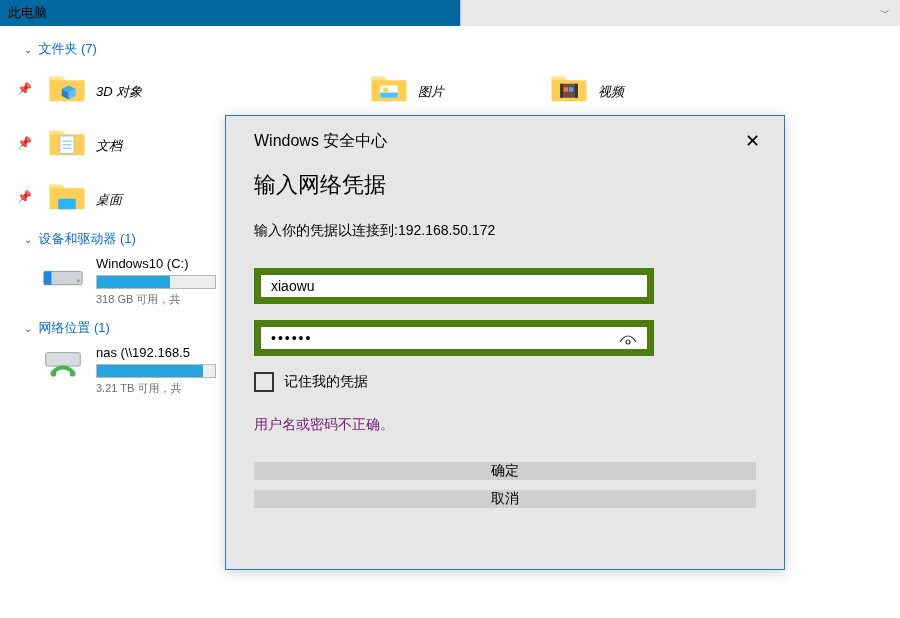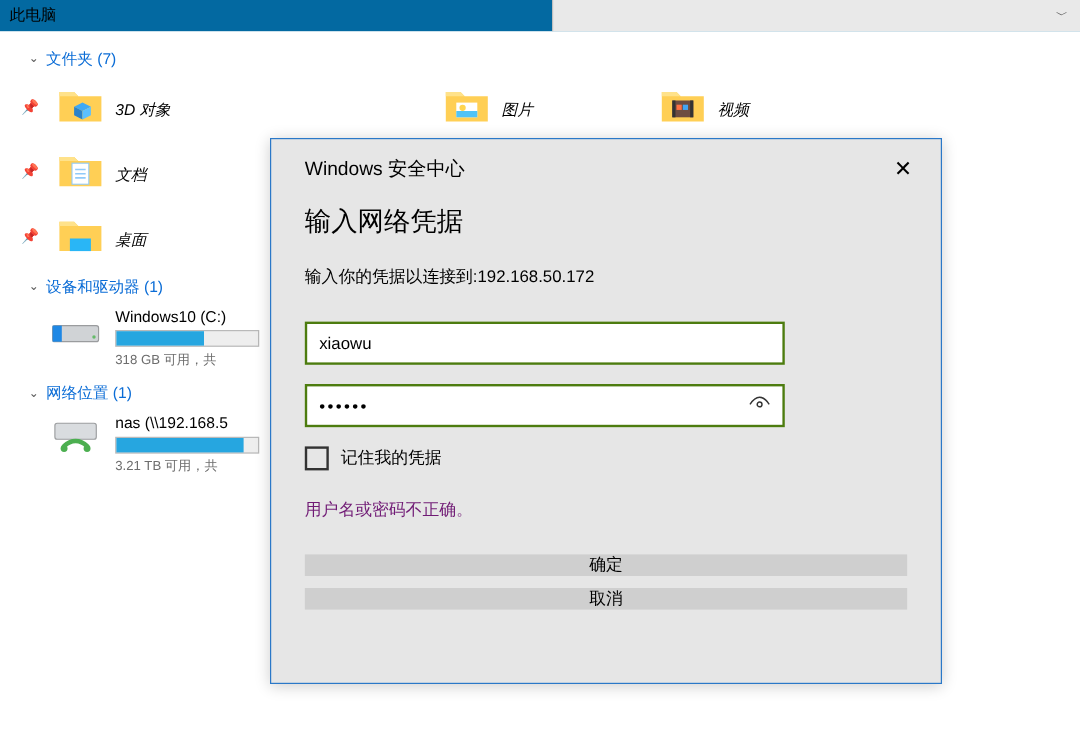--- a/index.html
+++ b/index.html
@@ -35,21 +35,21 @@
   .dialog {
     position: absolute; left: 225px; top: 115px; width: 560px; height: 455px;
     background: #e6e6e6; border: 1px solid #2a78c8;
     box-shadow: 0 2px 12px rgba(0,0,0,0.2);
   }
   .dlg-header { display: flex; align-items: center; justify-content: space-between; padding: 12px 18px 4px 28px; }
   .dlg-close { font-size: 18px; cursor: pointer; padding: 2px 6px; }
   .dlg-body { padding: 6px 28px 18px 28px; }
   .dlg-h1 { font-size: 22px; font-weight: 400; margin: 6px 0 22px 0; }
   .dlg-prompt { font-size: 14px; margin-bottom: 28px; }
-  .dlg-input { width: 400px; height: 36px; border: 2px solid #4d7c0f; background: #fff; font-size: 14px; padding: 0 10px; margin-bottom: 16px; display:flex; align-items:center; position:relative; }
+  .dlg-input { width: 400px; height: 36px; border: 7px solid #4d7c0f; background: #fff; font-size: 14px; padding: 0 10px; margin-bottom: 16px; display:flex; align-items:center; position:relative; }
   .dlg-input input { border: none; outline: none; width: 100%; font-size: 14px; background: transparent; }
   .eye { position:absolute; right: 10px; top: 8px; font-size: 14px; color:#333; }
   .chk-row { display:flex; align-items:center; font-size: 14px; margin: 4px 0 24px 0; }
   .chk { width: 20px; height: 20px; border: 2px solid #333; margin-right: 10px; }
   .err { color: #701a75; font-size: 14px; margin-bottom: 28px; }
   .btn-row { display: flex; gap: 10px; flex-direction: column; }
   .btn { flex: 1; height: 36px; background: #cfcfcf; border: none; font-size: 14px; cursor: pointer; }
 </style>
 </head>
 <body>

